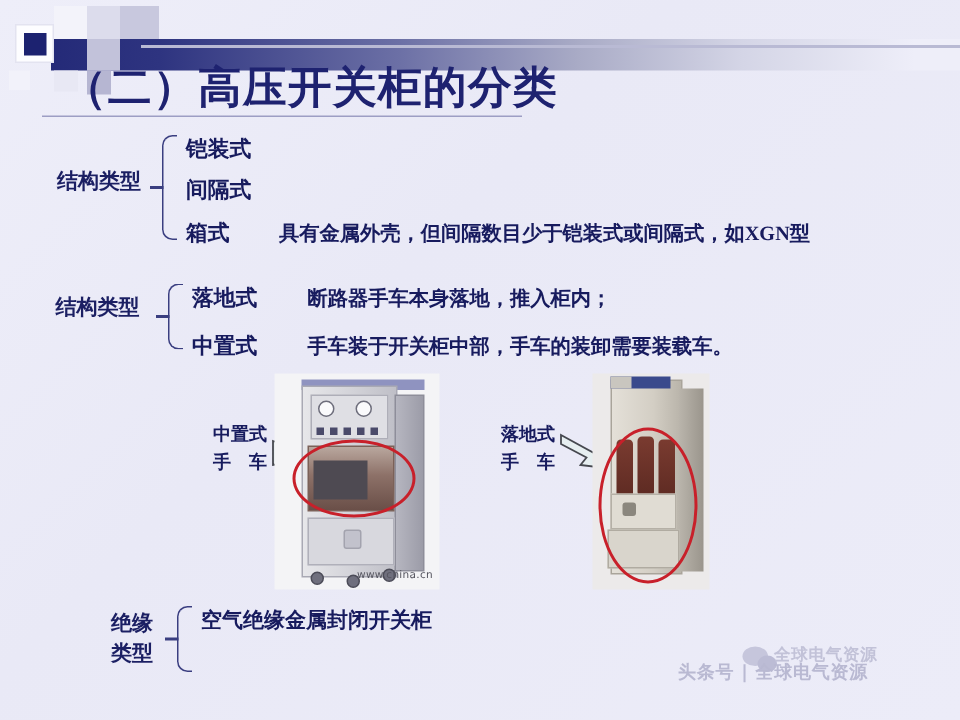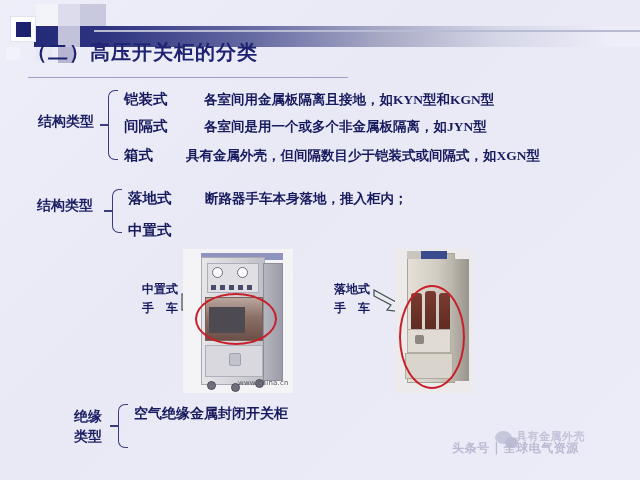--- a/index.html
+++ b/index.html
@@ -30,23 +30,23 @@
   .sq-c { left:36px; top:4px; width:22px; height:22px; background:#f3f3fa; }
   .sq-d { left:58px; top:4px; width:22px; height:22px; background:#dcdcec; }
   .sq-e { left:80px; top:4px; width:26px; height:22px; background:#c8c8de; }
   .sq-f { left:58px; top:26px; width:22px; height:21px; background:#c2c2da; }
   .sq-g { left:58px; top:47px; width:16px; height:16px; background:#b6b6d2; }
   .sq-h { left:36px; top:47px; width:16px; height:14px; background:#e8e8f4; }
   .sq-i { left:6px; top:47px; width:14px; height:13px; background:#f2f2fa; }
 
   
   .title {
-    position:absolute; left:27px; top:39px;
+    position:absolute; left:42px; top:39px;
     font-family:"DejaVu Sans","Liberation Sans",sans-serif;
-    font-size:20px; font-weight:700; color:#1e2270;
+    font-size:29px; font-weight:700; color:#1e2270;
     letter-spacing:1px; white-space:nowrap;
   }
   .title-rule {
     position:absolute; left:28px; top:77px; width:320px; height:1px;
     background:#9d9ec4;
   }
   .lbl-group {
     position:absolute; font-weight:700; font-size:14px;
     color:#1b1f63; line-height:18px; text-align:center; white-space:nowrap;
   }
@@ -180,36 +180,35 @@
   <div class="sq sq-i"></div>
 
   <div class="title">（二）高压开关柜的分类</div>
   <div class="title-rule"></div>
 
   <div class="lbl-group" style="left:28px; top:113px; width:76px;">结构类型</div>
   <div class="bracket" style="left:108px; top:90px; width:10px; height:70px;"></div>
   <div class="bracket-tick" style="left:100px; top:124px;"></div>
 
   <div class="item-name" style="left:124px; top:90px;">铠装式</div>
-  <div class="item-desc" style="left:204px; top:91px;">各室间用金属板隔离且接地，如KYN型和KGN型</div>
 
   <div class="item-name" style="left:124px; top:117px;">间隔式</div>
-  <div class="item-desc" style="left:204px; top:118px;">各室间是用一个或多个非金属板隔离，如JYN型</div>
 
   <div class="item-name" style="left:124px; top:146px;">箱式</div>
   <div class="item-desc" style="left:186px; top:147px;">具有金属外壳，但间隔数目少于铠装式或间隔式，如XGN型</div>
 
   <div class="lbl-group" style="left:22px; top:197px; width:86px;">结构类型</div>
   <div class="bracket" style="left:112px; top:189px; width:10px; height:44px;"></div>
   <div class="bracket-tick" style="left:104px; top:210px;"></div>
 
   <div class="item-name" style="left:128px; top:189px;">落地式</div>
   <div class="item-desc" style="left:205px; top:190px;">断路器手车本身落地，推入柜内；</div>
 
   <div class="item-name" style="left:128px; top:221px;">中置式</div>
+  <div class="item-desc" style="left:205px; top:222px;">手车装于开关柜中部，手车的装卸需要装载车。</div>
 
   <div class="item-name" style="left:142px; top:281px; font-size:12px;">中置式</div>
   <div class="item-name" style="left:142px; top:300px; font-size:12px;">手　车</div>
 
   <div class="item-name" style="left:334px; top:281px; font-size:12px;">落地式</div>
   <div class="item-name" style="left:334px; top:300px; font-size:12px;">手　车</div>
 
   <svg class="arrow" style="left:180px; top:288px;" width="42" height="30">
     <polygon points="2,6 30,14 30,8 40,16 30,24 30,18 2,22" fill="#dfe9ea" stroke="#46484f" stroke-width="1.2"></polygon>
   </svg>
@@ -258,16 +257,16 @@
   <div class="lbl-group" style="left:60px; top:408px; width:56px;">绝缘</div>
   <div class="lbl-group" style="left:60px; top:428px; width:56px;">类型</div>
   <div class="bracket" style="left:118px; top:404px; width:10px; height:44px;"></div>
   <div class="bracket-tick" style="left:110px; top:425px;"></div>
 
   <div class="item-desc" style="left:134px; top:405px; font-size:14px;">空气绝缘金属封闭开关柜</div>
 
 
   <div class="wm-bubble"></div>
   <div class="wm-bubble2"></div>
-  <div class="wm2">具有金属外壳</div>
+  <div class="wm2">全球电气资源</div>
   <div class="wm">头条号 | 全球电气资源</div>
 
 </div>
 
 </body></html>

